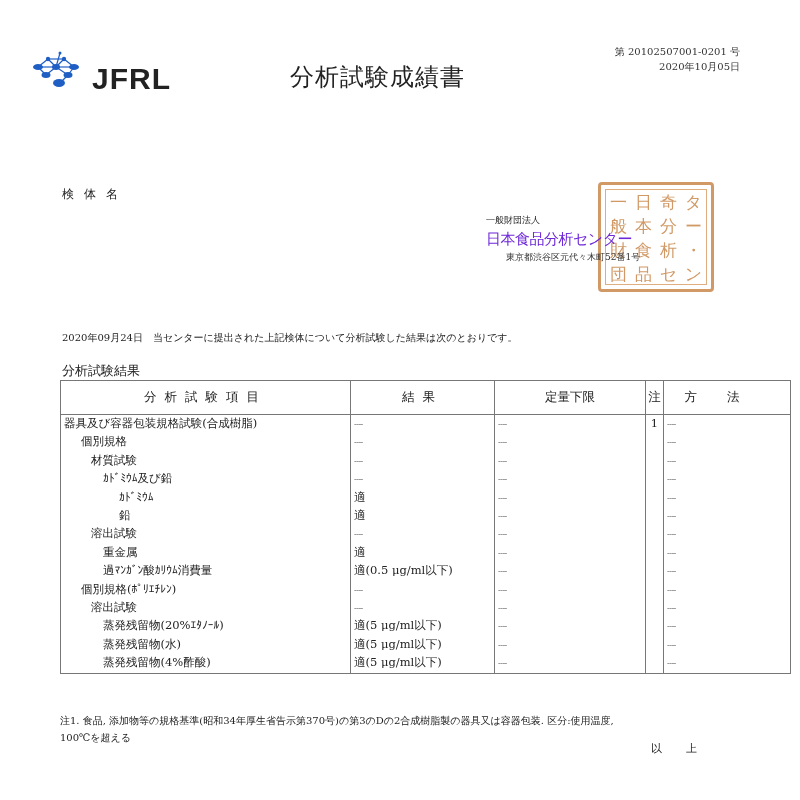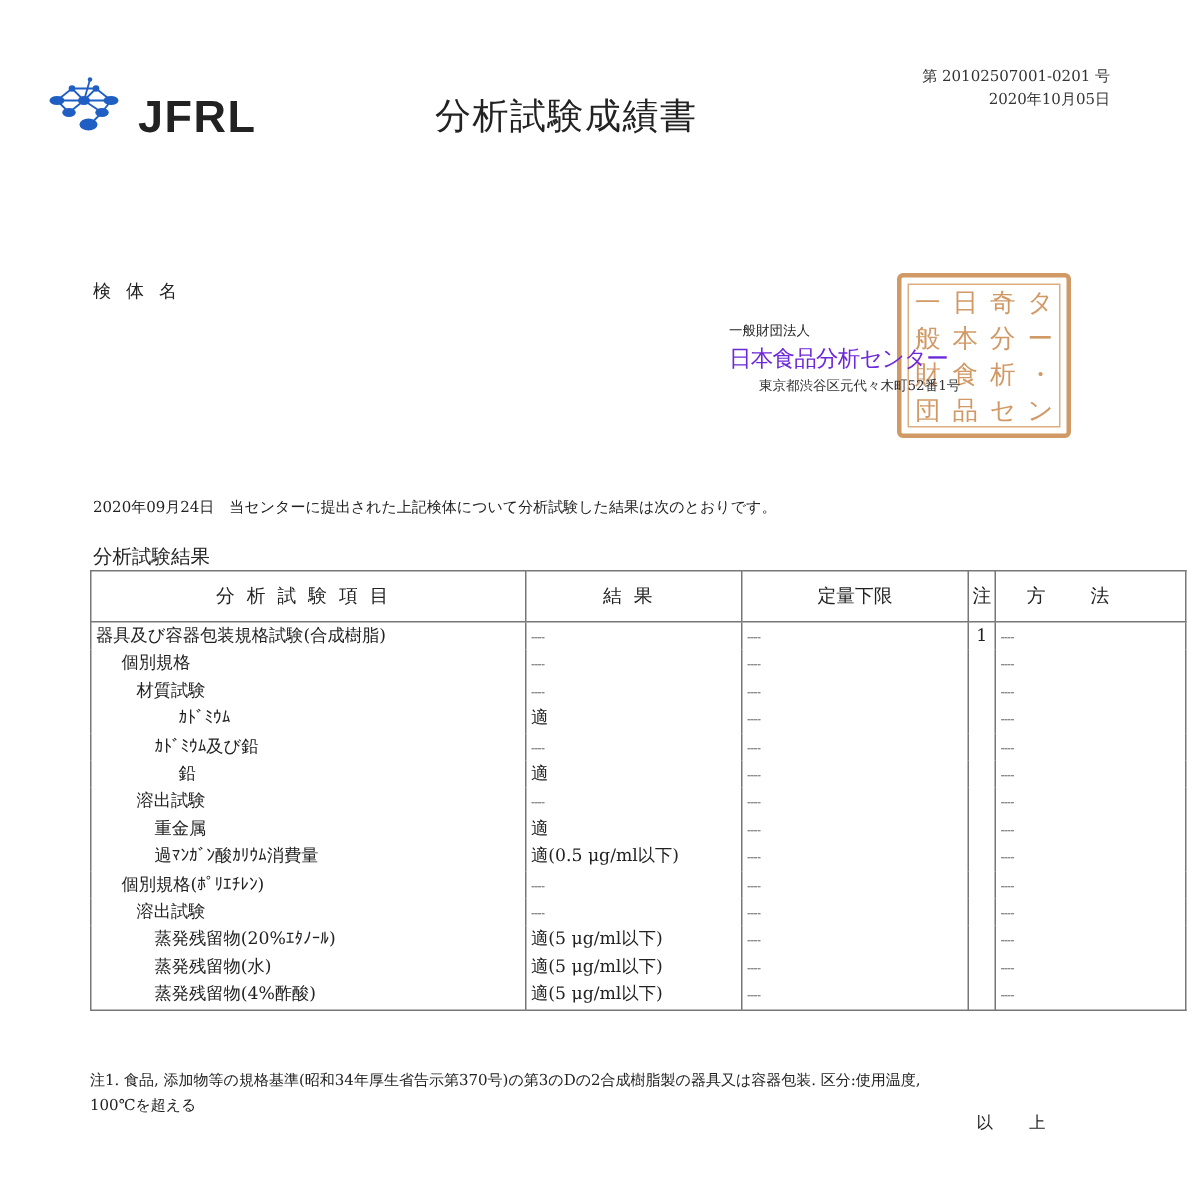--- a/index.html
+++ b/index.html
@@ -171,29 +171,29 @@
         <td class="meth"><span class="dash">----</span></td>
       </tr>
       <tr>
         <td class="item ind2"><span>材質試験</span></td>
         <td class="res"><span class="dash">----</span></td>
         <td class="loq"><span class="dash">----</span></td>
         <td class="note"><span></span></td>
         <td class="meth"><span class="dash">----</span></td>
       </tr>
       <tr>
+        <td class="item ind3"><span>ｶﾄﾞﾐｳﾑ及び鉛</span></td>
+        <td class="res"><span class="dash">----</span></td>
+        <td class="loq"><span class="dash">----</span></td>
+        <td class="note"><span></span></td>
+        <td class="meth"><span class="dash">----</span></td>
+      </tr>
+      <tr>
         <td class="item ind4"><span>ｶﾄﾞﾐｳﾑ</span></td>
         <td class="res"><span>適</span></td>
-        <td class="loq"><span class="dash">----</span></td>
-        <td class="note"><span></span></td>
-        <td class="meth"><span class="dash">----</span></td>
-      </tr>
-      <tr>
-        <td class="item ind3"><span>ｶﾄﾞﾐｳﾑ及び鉛</span></td>
-        <td class="res"><span class="dash">----</span></td>
         <td class="loq"><span class="dash">----</span></td>
         <td class="note"><span></span></td>
         <td class="meth"><span class="dash">----</span></td>
       </tr>
       <tr>
         <td class="item ind4"><span>鉛</span></td>
         <td class="res"><span>適</span></td>
         <td class="loq"><span class="dash">----</span></td>
         <td class="note"><span></span></td>
         <td class="meth"><span class="dash">----</span></td>

